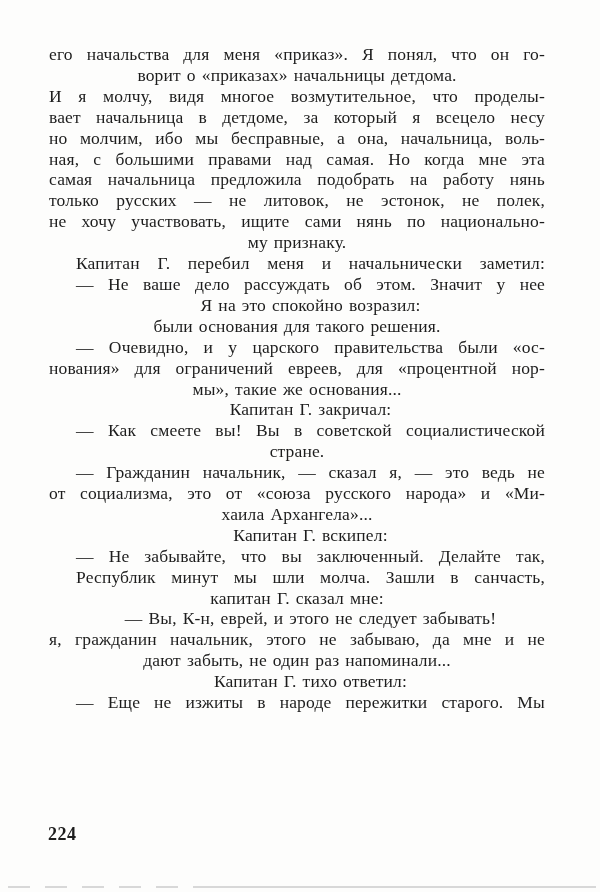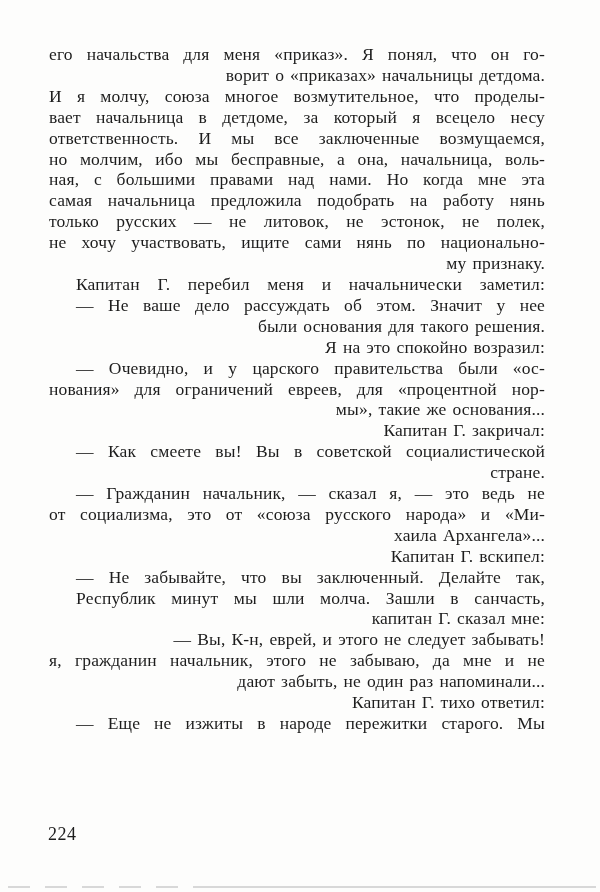--- a/index.html
+++ b/index.html
@@ -24,36 +24,36 @@
     left: 49px;
     top: 44px;
     width: 496px;
     font-size: 17.5px;
     line-height: 20.9px;
     color: #1d1d1d;
     letter-spacing: 0.15px;
     word-spacing: 1.5px;
   }
   .line {
-    text-align: right;
+    text-align: center;
     white-space: normal;
   }
   .line.just {
     text-align: justify;
     text-align-last: justify;
   }
   .line.indent {
     text-indent: 27px;
   }
   .page-number {
     position: absolute;
     left: 48px;
     top: 824px;
     font-size: 18px;
-    font-weight: normal;
+    font-weight: bold;
     letter-spacing: 0.5px;
     color: #1d1d1d;
   }
   
   .scan-edge {
     position: absolute;
     top: 886px;
     left: 0;
     width: 600px;
     height: 2px;
@@ -80,33 +80,32 @@
   }
 </style>
 </head>
 <body>
 
 <div class="page">
 
   <div class="text-block">
       <div class="line just">его начальства для меня «приказ». Я понял, что он го-</div>
       <div class="line">ворит о «приказах» начальницы детдома.</div>
-      <div class="line just">И я молчу, союза многое возмутительное, что проделы-</div>
+      <div class="line just">И я молчу, видя многое возмутительное, что проделы-</div>
       <div class="line just">вает начальница в детдоме, за который я всецело несу</div>
-      <div class="line just">ответственность. И мы все заключенные возмущаемся,</div>
       <div class="line just">но молчим, ибо мы бесправные, а она, начальница, воль-</div>
-      <div class="line just">ная, с большими правами над нами. Но когда мне эта</div>
+      <div class="line just">ная, с большими правами над самая. Но когда мне эта</div>
       <div class="line just">самая начальница предложила подобрать на работу нянь</div>
       <div class="line just">только русских — не литовок, не эстонок, не полек,</div>
       <div class="line just">не хочу участвовать, ищите сами нянь по национально-</div>
       <div class="line">му признаку.</div>
       <div class="line indent just">Капитан Г. перебил меня и начальнически заметил:</div>
       <div class="line indent just">— Не ваше дело рассуждать об этом. Значит у нее</div>
+      <div class="line indent">Я на это спокойно возразил:</div>
       <div class="line">были основания для такого решения.</div>
-      <div class="line indent">Я на это спокойно возразил:</div>
       <div class="line indent just">— Очевидно, и у царского правительства были «ос-</div>
       <div class="line just">нования» для ограничений евреев, для «процентной нор-</div>
       <div class="line">мы», такие же основания...</div>
       <div class="line indent">Капитан Г. закричал:</div>
       <div class="line indent just">— Как смеете вы! Вы в советской социалистической</div>
       <div class="line">стране.</div>
       <div class="line indent just">— Гражданин начальник, — сказал я, — это ведь не</div>
       <div class="line just">от социализма, это от «союза русского народа» и «Ми-</div>
       <div class="line">хаила Архангела»...</div>
       <div class="line indent">Капитан Г. вскипел:</div>

